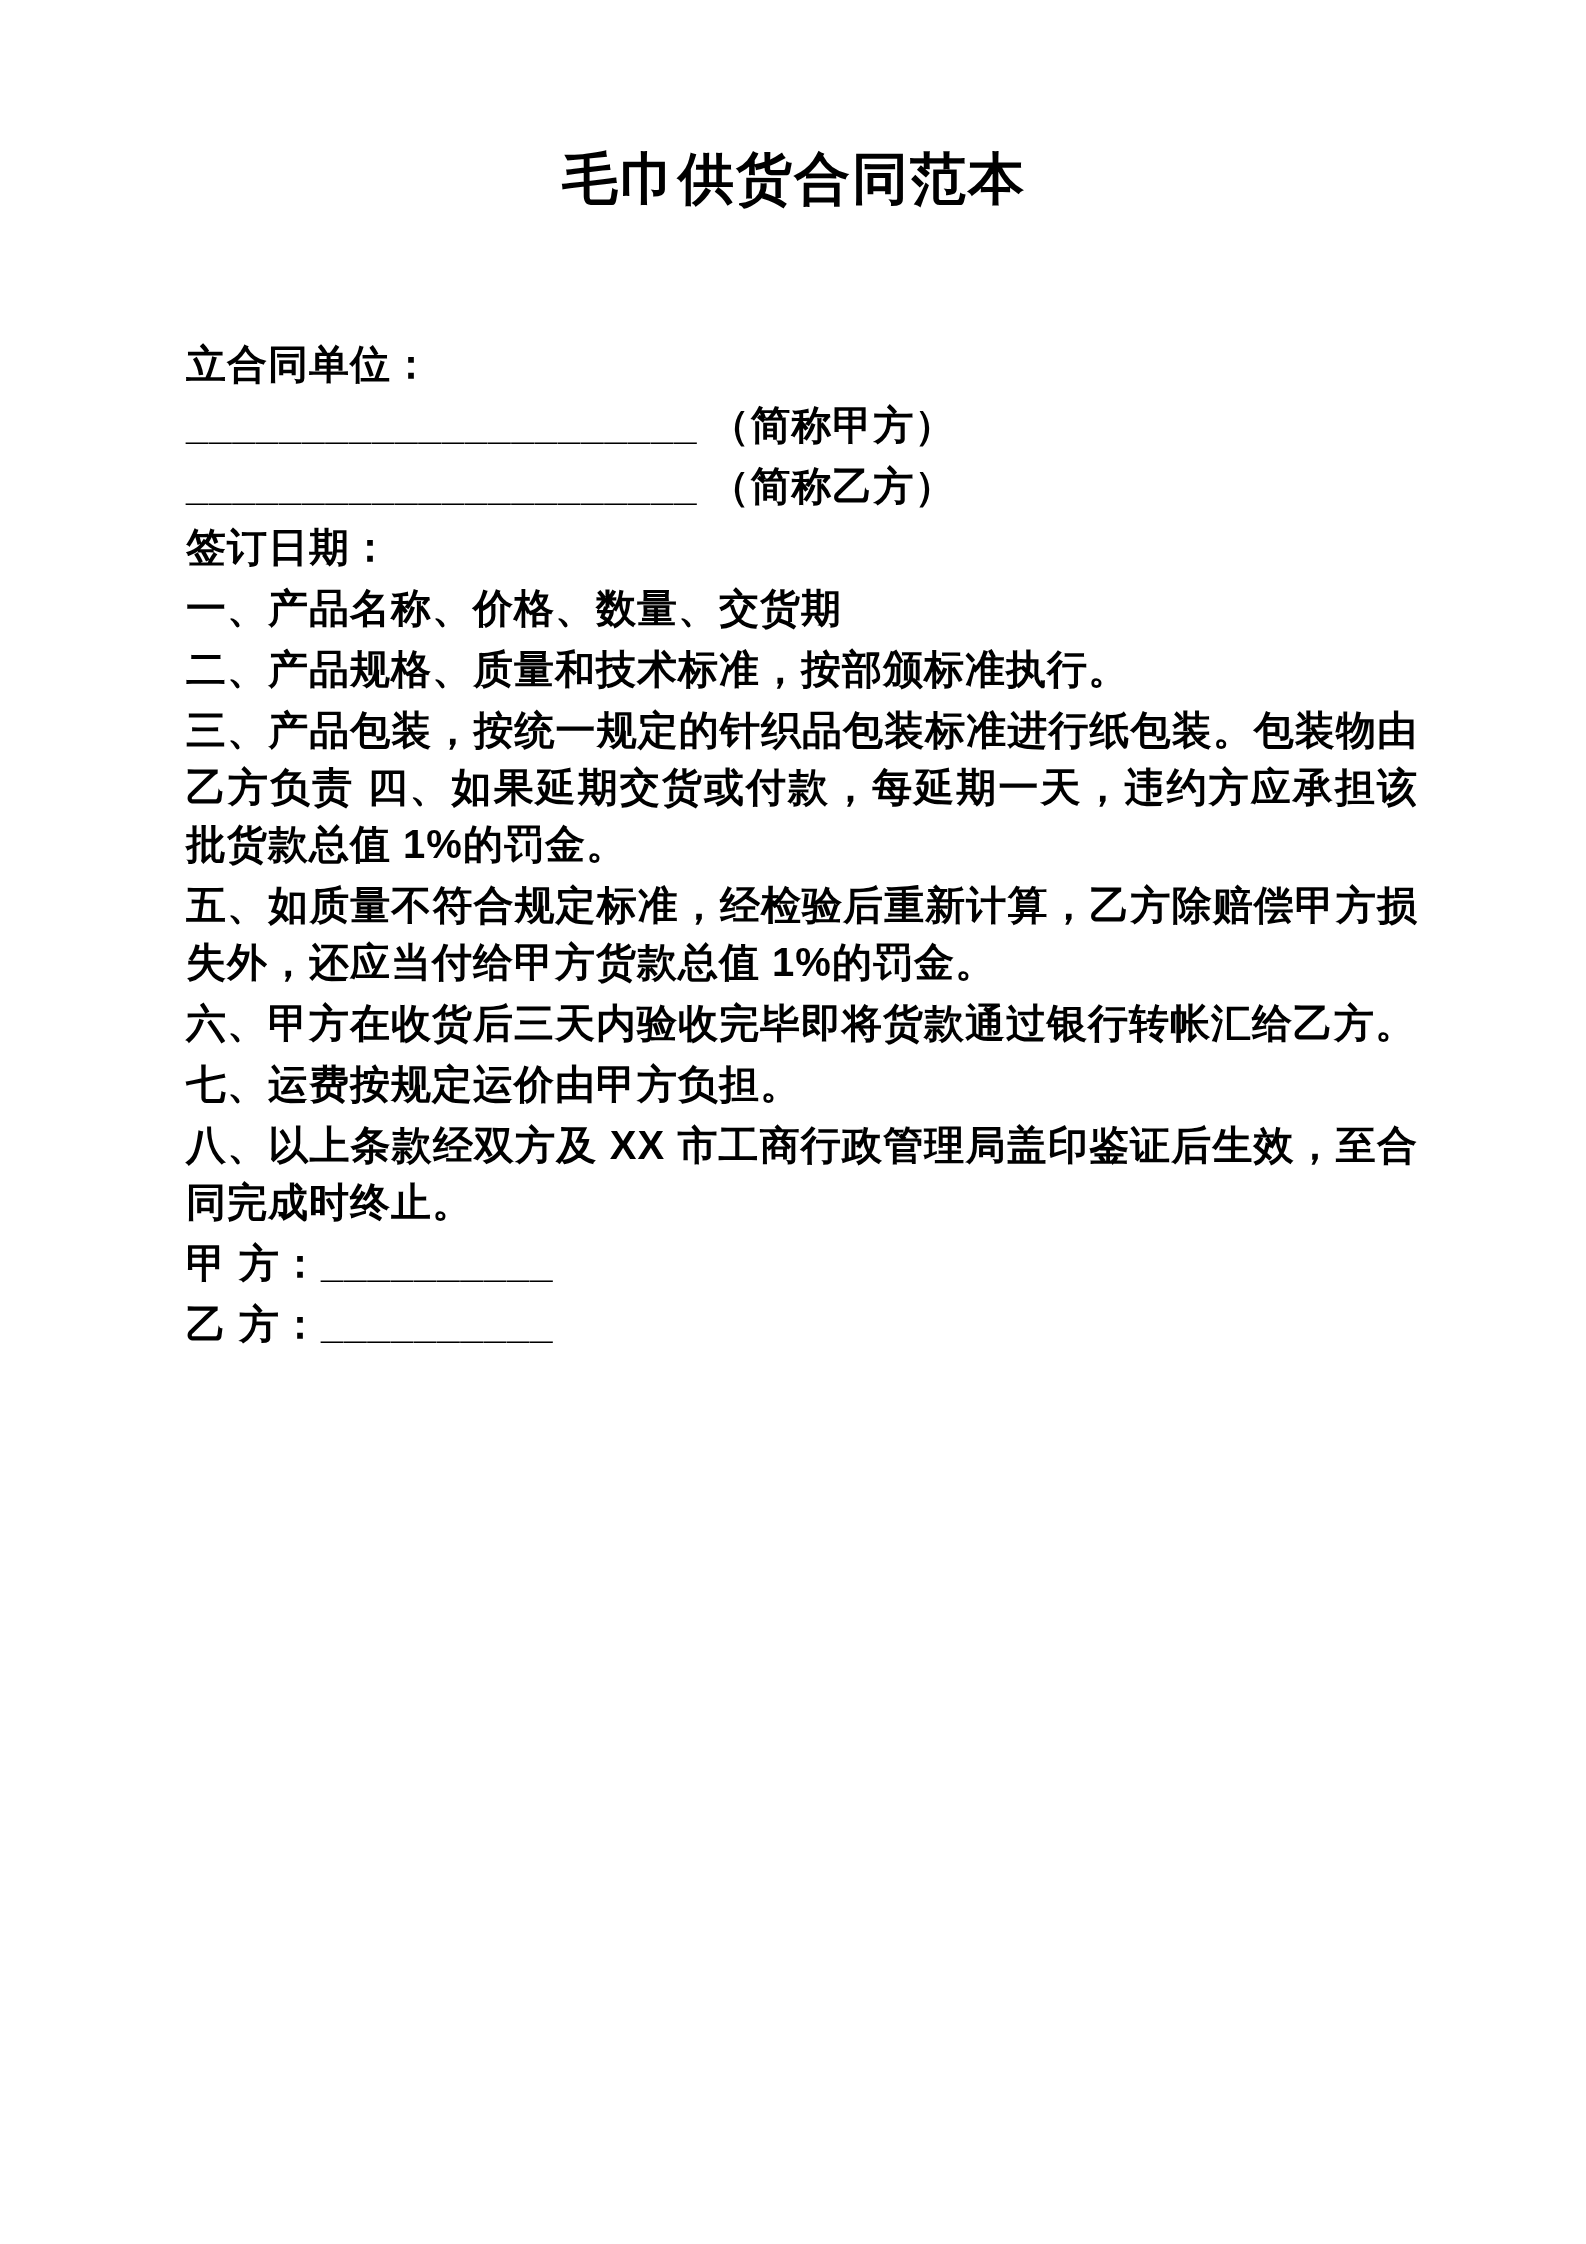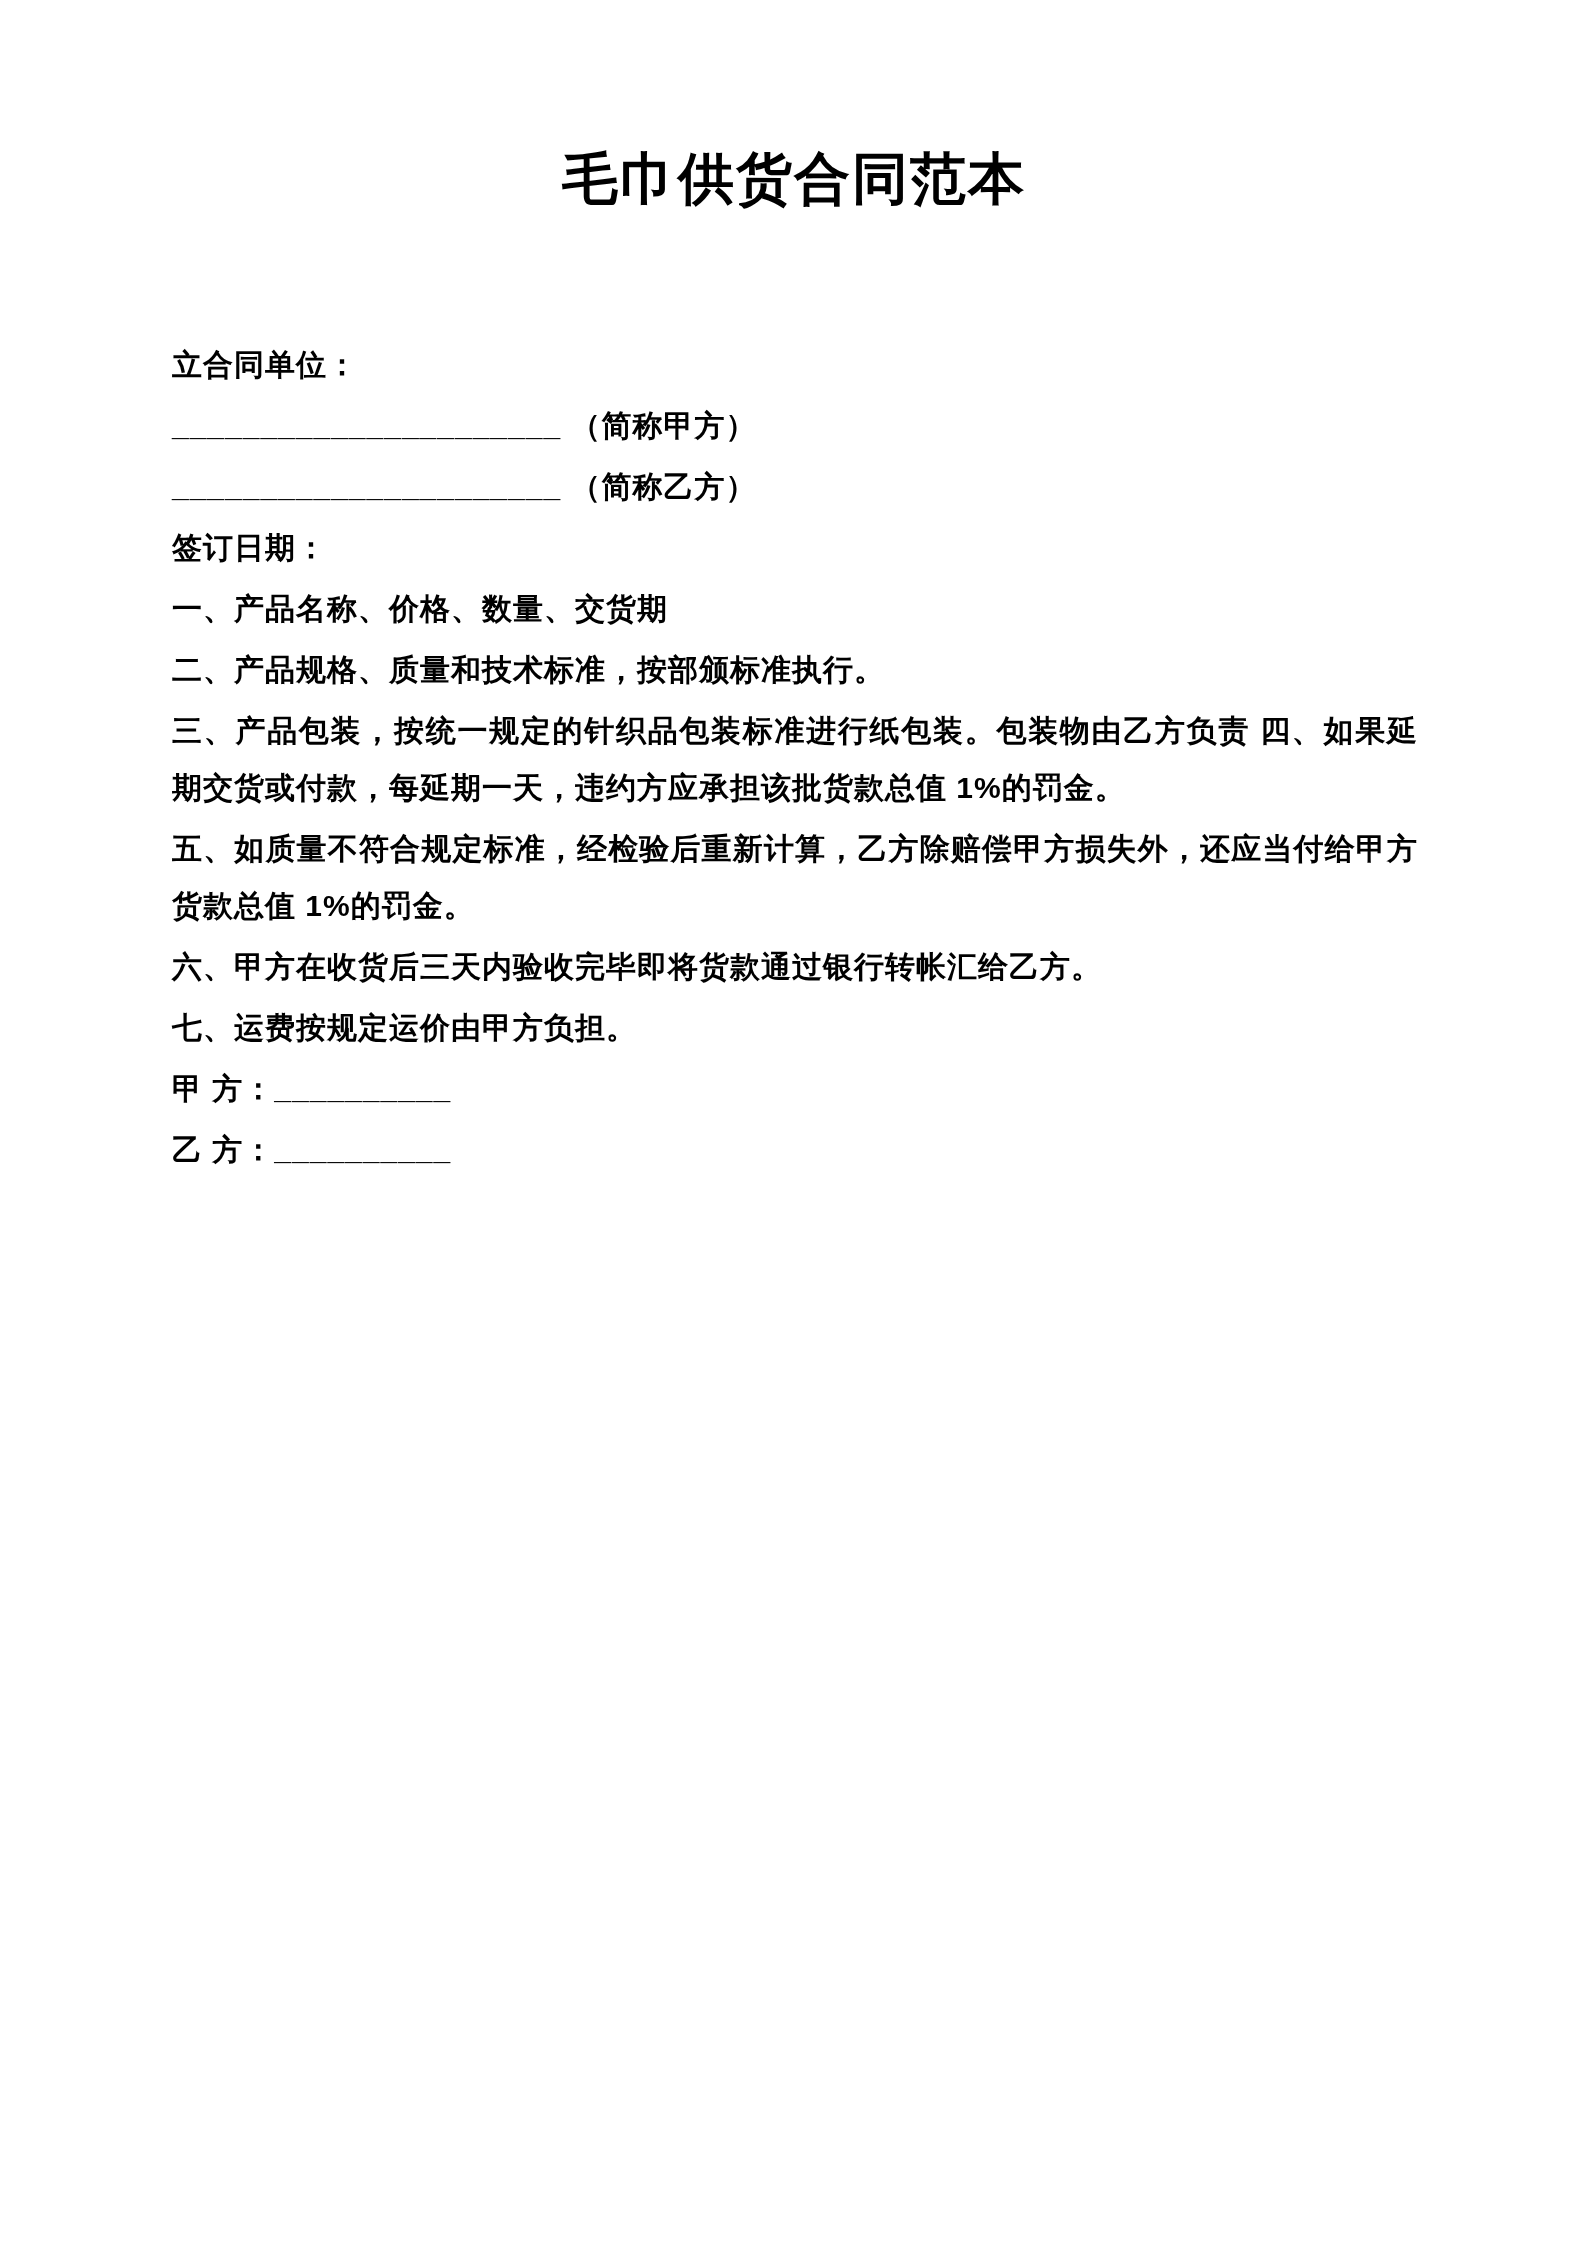--- a/index.html
+++ b/index.html
@@ -18,24 +18,24 @@
     overflow: hidden;
   }
   .doc-title {
     font-size: 56px;
     font-weight: bold;
     text-align: center;
     letter-spacing: 2px;
     margin: 0 0 118px 0;
   }
   .doc-body p {
-    font-size: 30px;
+    font-size: 40px;
     font-weight: bold;
     line-height: 57px;
-    margin: 0 0 4px 2px;
+    margin: 0 0 4px 16px;
     text-align: justify;
     letter-spacing: 1px;
     word-break: break-all;
   }
 </style>
 </head>
 <body>
 
 <div class="page">
 
@@ -45,17 +45,18 @@
     <p>立合同单位：</p>
     <p>______________________ （简称甲方）</p>
     <p>______________________ （简称乙方）</p>
     <p>签订日期：</p>
     <p>一、产品名称、价格、数量、交货期</p>
     <p>二、产品规格、质量和技术标准，按部颁标准执行。</p>
     <p>三、产品包装，按统一规定的针织品包装标准进行纸包装。包装物由乙方负责 四、如果延期交货或付款，每延期一天，违约方应承担该批货款总值 1%的罚金。</p>
     <p>五、如质量不符合规定标准，经检验后重新计算，乙方除赔偿甲方损失外，还应当付给甲方货款总值 1%的罚金。</p>
     <p>六、甲方在收货后三天内验收完毕即将货款通过银行转帐汇给乙方。</p>
     <p>七、运费按规定运价由甲方负担。</p>
+    <p>八、以上条款经双方及 XX 市工商行政管理局盖印鉴证后生效，至合同完成时终止。</p>
     <p>甲  方：__________</p>
     <p>乙  方：__________</p>
   </div>
 
 </div>
 
 </body></html>

